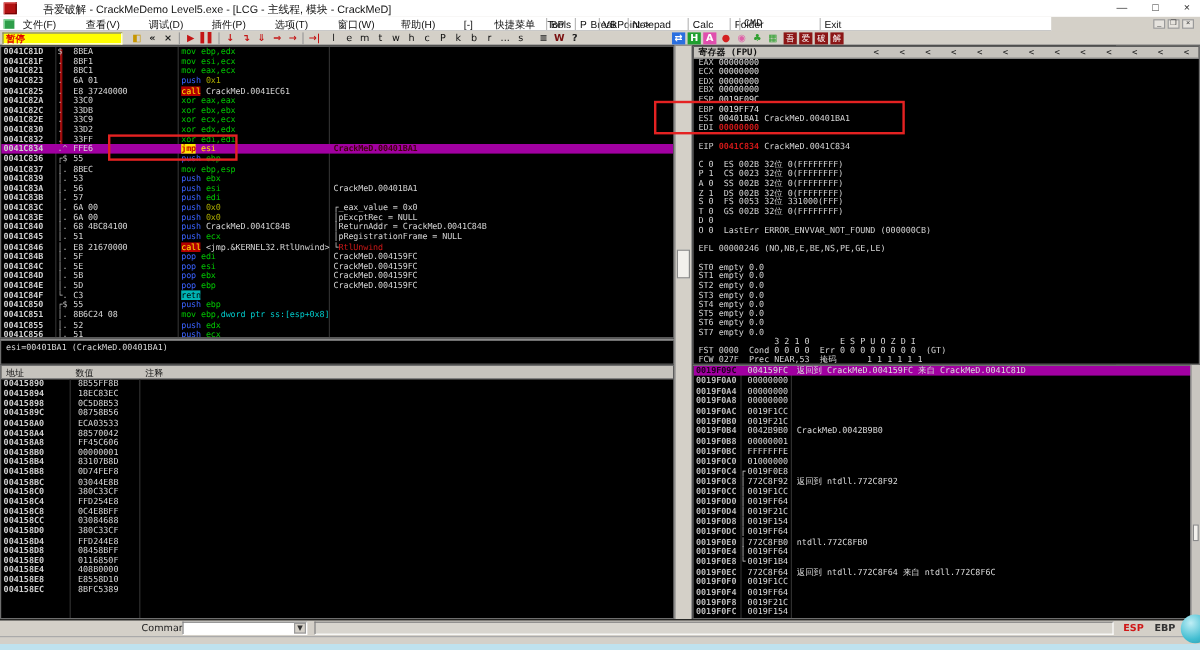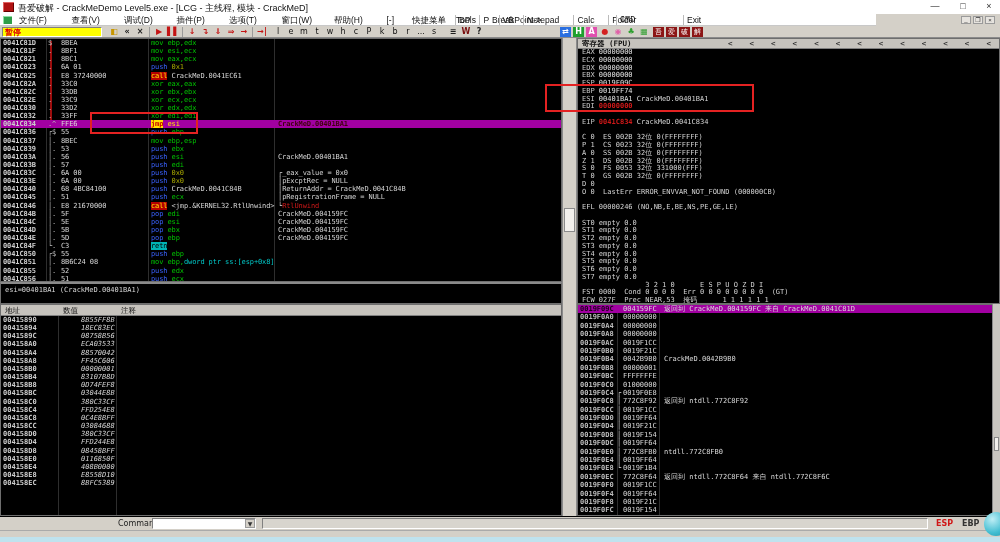--- a/index.html
+++ b/index.html
@@ -5,21 +5,21 @@
   html,body{margin:0;padding:0;width:1000px;height:542px;overflow:hidden;
     font-family:"DejaVu Sans Mono",monospace;background:#d4d0c8;}
   *{box-sizing:border-box;}
   .win{position:absolute;inset:0;background:#d4d0c8;}
 
   
   .titlebar{position:absolute;left:0;top:0;width:1000px;height:14px;background:#ffffff;
     font-family:"Liberation Sans",sans-serif;font-size:9px;color:#111;}
   .appicon{position:absolute;left:3px;top:2px;width:11px;height:10px;background:#b01212;
     box-shadow:inset 1px 1px 0 #e06060, inset -1px -1px 0 #600;}
-  .ttl{position:absolute;left:18px;top:2px;white-space:nowrap;}
+  .ttl{position:absolute;left:36px;top:2px;white-space:nowrap;}
   .winbtn{position:absolute;top:0;width:26px;height:13px;text-align:center;font-size:9px;color:#333;line-height:13px;}
 
   
   .menubar{position:absolute;left:0;top:14px;width:876px;height:12px;background:#fff;
     font-family:"Liberation Sans",sans-serif;font-size:8.5px;color:#111;border-bottom:1px solid #c8c8c8;}
   .menuicon{position:absolute;left:3px;top:2px;width:9px;height:8px;background:#2e9e4a;
     box-shadow:inset 1px 1px 0 #8fe0a5;}
   .mitem{position:absolute;top:1px;height:10px;line-height:10px;padding:0 3px;white-space:nowrap;}
   .mbtn{border-left:1px solid #bbb;}
   .mdibtn{position:absolute;top:2px;width:10px;height:8px;background:#e6e3de;border:1px solid #9a9a9a;
@@ -64,21 +64,21 @@
   
   #infopane{left:0;top:244px;width:562px;height:22px;border:1px solid #6e6e6e;border-top:2px solid #8a8a8a;}
   .infoline{position:absolute;left:4px;top:2px;font-size:7px;color:#d8d8d8;white-space:pre;}
 
   
   #dump{left:0;top:266px;width:562px;height:212px;border:1px solid #6e6e6e;}
   .dumphdr{position:relative;height:11px;background:#c6c3bd;color:#111;font-size:7.5px;line-height:11px;border-bottom:1px solid #808080;}
   .dh{position:absolute;top:0;}
   .mrow{position:relative;height:8.16px;font-size:7px;line-height:8.16px;white-space:pre;padding-left:28px;}
   .ma{position:absolute;left:2px;color:#cfcfcf;font-weight:bold;}
-  .mv{position:absolute;left:80px;color:#d8d8d8;font-style:italic;}
+  .mv{position:absolute;left:64px;color:#d8d8d8;}
 
   
   .splitter{position:absolute;left:562px;top:0;width:15px;height:478px;background:#d4d0c8;
     border-left:1px solid #8a8a8a;border-right:1px solid #8a8a8a;}
   .thumb{position:absolute;background:#f2f0ec;border:1px solid #8a8a8a;}
   .sbar{position:absolute;background:#c9c6c0;border-left:1px solid #8a8a8a;}
 
   
   #regs{left:577px;top:0;width:423px;height:266px;border:1px solid #6e6e6e;}
   .reghdr{position:relative;height:10px;background:#c6c3bd;color:#111;font-size:7.5px;line-height:10px;border-bottom:1px solid #808080;}
@@ -258,20 +258,21 @@
         <span class="dh" style="left:4px">地址</span>
         <span class="dh" style="left:62px">数值</span>
         <span class="dh" style="left:120px">注释</span>
       </div>
       <div style="position:relative">
         <div class="vline" style="left:57px;height:200px"></div>
         <div class="vline" style="left:115px;height:200px"></div>
         <div id="dump-rows">
             <div class="mrow"><span class="ma">00415890</span><span class="mv">8B55FF8B</span></div>
             <div class="mrow"><span class="ma">00415894</span><span class="mv">18EC83EC</span></div>
+            <div class="mrow"><span class="ma">00415898</span><span class="mv">0C5D8B53</span></div>
             <div class="mrow"><span class="ma">0041589C</span><span class="mv">08758B56</span></div>
             <div class="mrow"><span class="ma">004158A0</span><span class="mv">ECA03533</span></div>
             <div class="mrow"><span class="ma">004158A4</span><span class="mv">88570042</span></div>
             <div class="mrow"><span class="ma">004158A8</span><span class="mv">FF45C606</span></div>
             <div class="mrow"><span class="ma">004158B0</span><span class="mv">00000001</span></div>
             <div class="mrow"><span class="ma">004158B4</span><span class="mv">83107B8D</span></div>
             <div class="mrow"><span class="ma">004158B8</span><span class="mv">0D74FEF8</span></div>
             <div class="mrow"><span class="ma">004158BC</span><span class="mv">03044E8B</span></div>
             <div class="mrow"><span class="ma">004158C0</span><span class="mv">380C33CF</span></div>
             <div class="mrow"><span class="ma">004158C4</span><span class="mv">FFD254E8</span></div>

